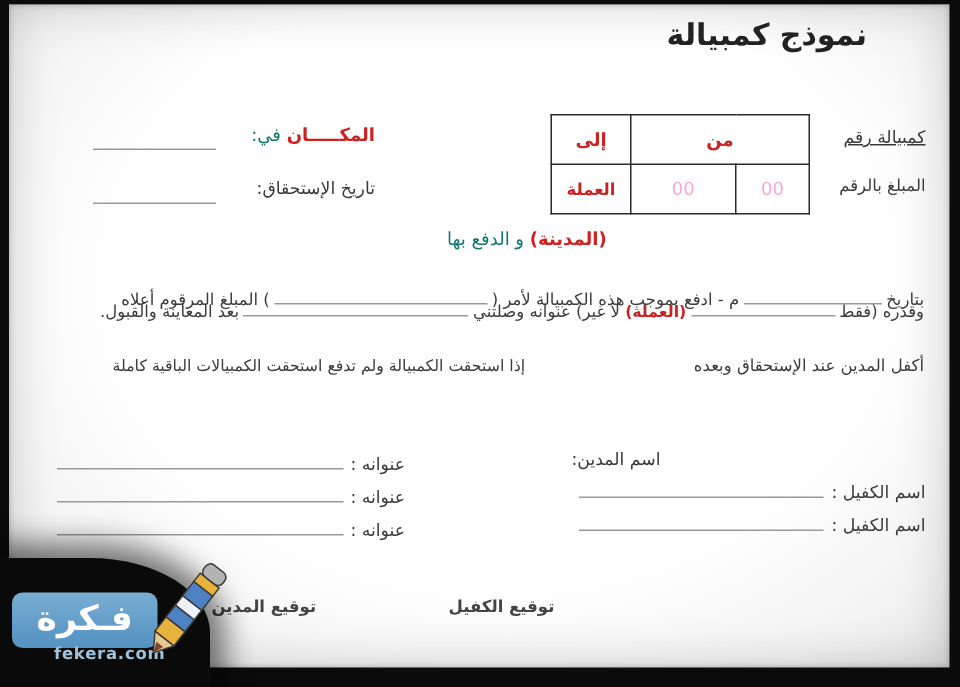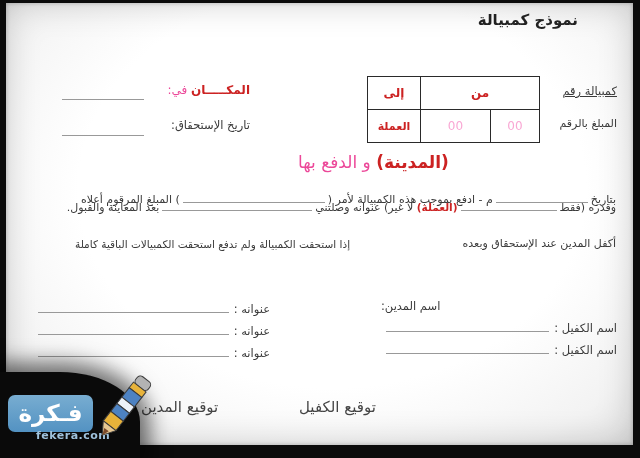--- a/index.html
+++ b/index.html
@@ -8,46 +8,46 @@
     background:#0b0b0b;
     font-family:"DejaVu Sans",sans-serif;
     direction:rtl;
   }
   .document{
     position:absolute;left:6px;right:7px;top:3px;bottom:13px;
     background:radial-gradient(ellipse at 52% 42%, #ffffff 55%, #f3f3f3 82%, #e2e2e2 100%);
     box-shadow:inset 0 0 35px rgba(0,0,0,0.18), inset 0 0 4px rgba(0,0,0,0.25);
   }
   .abs{position:absolute;white-space:nowrap;}
-  .ink{color:#ec4899;}
+  .ink{color:#0f766e;}
   .red{color:#cc2222;font-weight:bold;}
-  .title{font-size:15px;font-weight:bold;color:#222;}
+  .title{font-size:20px;font-weight:bold;color:#222;}
   .lbl{font-size:11.5px;color:#3a3a3a;}
   
   table.grid{position:absolute;top:76px;right:100px;border-collapse:collapse;direction:rtl;z-index:1;}
   table.grid td{border:1px solid #2a2a2a;text-align:center;vertical-align:middle;height:32px;padding:0;}
   td.c-from{width:117px;font-size:12px;}
   td.c-to{width:52px;font-size:12px;}
   td.c-amt{color:#f9a8d4;font-size:12px;}
   td.c-cur{font-size:11px;}
   
   .ul{display:inline-block;border-bottom:1px solid #999;height:10px;vertical-align:baseline;margin:0 3px;}
   .uline{position:absolute;border-bottom:1px solid #999;height:1px;}
   .para{font-size:11px;color:#3a3a3a;}
   .field-row{position:absolute;display:flex;align-items:flex-end;font-size:11.5px;color:#3a3a3a;white-space:nowrap;}
   .field-row .fill{flex:1;border-bottom:1px solid #999;margin:0 5px 3px 5px;height:1px;}
-  .sig{font-size:15px;color:#444;font-weight:normal;}
+  .sig{font-size:11px;color:#444;font-weight:bold;}
   
   .corner-dark{
     position:absolute;left:0;bottom:0;width:140px;height:86px;z-index:2;
     background:#0a0a0a;border-top-right-radius:80px 50px;
     box-shadow:0 0 20px 10px rgba(0,0,0,0.55);
   }
   .logo-badge{
-    position:absolute;left:8px;top:395px;width:85px;height:37px;z-index:3;
+    position:absolute;left:8px;top:395px;width:97px;height:37px;z-index:3;
     background:linear-gradient(#78add1,#5392c2);
     border-radius:7px;color:#fff;font-weight:bold;font-size:23px;
     text-align:center;line-height:36px;
   }
   .logo-site{
     position:absolute;left:36px;top:429px;z-index:3;
     color:#9fc2dc;font-weight:bold;font-size:11px;letter-spacing:0.5px;direction:ltr;
   }
   .pencil{position:absolute;left:92px;top:368px;z-index:4;}
 </style>
@@ -76,21 +76,21 @@
   </table>
 
 <div class="abs lbl" style="top:83px;right:390px;font-size:12px;">
   <span class="red">المكـــــان</span><span class="ink"> في:</span>
 </div>
 <div class="uline" style="top:98px;left:62px;width:82px;"></div>
 
 <div class="abs lbl" style="top:118px;right:390px;">تاريخ الإستحقاق:</div>
 <div class="uline" style="top:134px;left:62px;width:82px;"></div>
 
-<div class="abs" style="top:152px;left:298px;font-size:17px;">
+<div class="abs" style="top:152px;left:298px;font-size:12px;">
   <span class="red">(المدينة)</span><span class="ink"> و الدفع بها</span>
 </div>
 
 <div class="abs para" style="top:192px;right:24px;width:594px;">
   <span>بتاريخ</span><span class="ul" style="width:92px;"></span><span>م - ادفع بموجب هذه الكمبيالة لأمر (</span><span class="ul" style="width:142px;"></span><span>) المبلغ المرقوم أعلاه</span>
 </div>
 <div class="abs para" style="top:200px;right:24px;width:594px;">
   <span>وقدره (فقط</span><span class="ul" style="width:96px;"></span><span class="red" style="font-size:10.5px;">(العملة)</span> <span>لا غير) عنوانه وصلتني</span><span class="ul" style="width:150px;"></span><span>بعد المعاينة والقبول.</span>
 </div>
 

